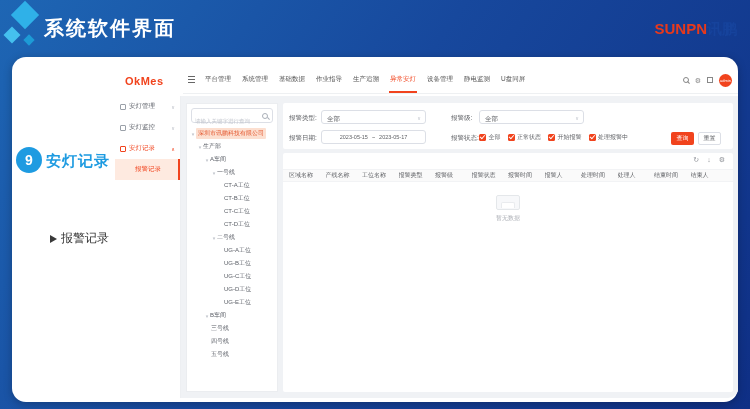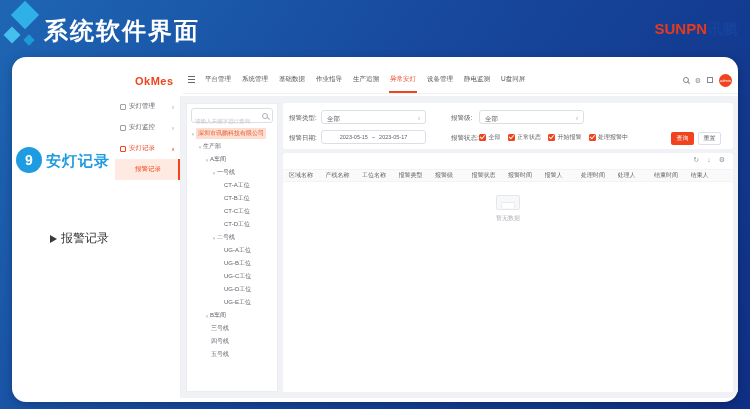--- a/index.html
+++ b/index.html
@@ -7,21 +7,21 @@
   body { font-family:"Liberation Sans", sans-serif; }
 
   .slide { position:relative; width:750px; height:409px; overflow:hidden;
     background:linear-gradient(125deg,#1e66b4 0%,#17489d 45%,#0f2f85 100%); }
 
   
   .dmd { position:absolute; background:#2fb1e8; transform:rotate(45deg); }
   .d1 { left:15px; top:5px;  width:20px; height:20px; }
   .d2 { left:6px;  top:29px; width:12px; height:12px; background:#45c0ee; }
   .d3 { left:25px; top:36px; width:8px;  height:8px;  background:#1d9bd6; }
-  .slide-title { position:absolute; left:44px; top:15px; color:#fff; font-size:24px;
+  .slide-title { position:absolute; left:44px; top:15px; color:#fff; font-size:20px;
     font-weight:bold; letter-spacing:2px; }
   .brand { position:absolute; right:13px; top:20px; font-size:15px; font-weight:bold; }
   .brand-en { color:#e8391b; }
   .brand-cn { color:#16439c; }
 
   
   .card { position:absolute; left:12px; top:57px; width:726px; height:345px;
     background:#fff; border-radius:14px; box-shadow:0 2px 8px rgba(0,0,0,.25); }
 
   
@@ -33,21 +33,21 @@
     display:flex; align-items:center; gap:4px; }
   .note-arrow { width:0; height:0; border-left:7px solid #3a3a3a;
     border-top:4px solid transparent; border-bottom:4px solid transparent; }
 
   
   .app { position:absolute; left:103px; top:9px; width:623px; height:332px; background:#fff;
     border-radius:0 10px 10px 0; overflow:hidden; }
 
   
   .topbar { position:absolute; left:0; top:0; width:623px; height:30px; background:#fff; }
-  .app-logo { position:absolute; left:20px; top:9px; color:#f1431d; font-size:11px;
+  .app-logo { position:absolute; left:10px; top:9px; color:#f1431d; font-size:11px;
     font-weight:bold; letter-spacing:.5px; }
   .nav-strip { position:absolute; left:68px; top:0; right:0; height:28px;
     border-bottom:1px solid #eef0f2; display:flex; align-items:center; gap:9px; padding-left:5px; }
   .menu-icon { width:7px; height:9px; position:relative; display:inline-block; }
   .menu-icon i { position:absolute; left:0; top:4px; width:7px; height:1px; background:#666;
     box-shadow:0 -3px 0 0 #666, 0 3px 0 0 #666; }
   .nav-item { font-size:6.5px; color:#555; padding:9px 1px; cursor:default; white-space:nowrap; }
   .nav-item.active { color:#f1431d; border-bottom:2px solid #f1431d; padding-bottom:7px; }
   .topbar-right { position:absolute; right:6px; top:0; height:28px; display:flex;
     align-items:center; gap:6px; }

